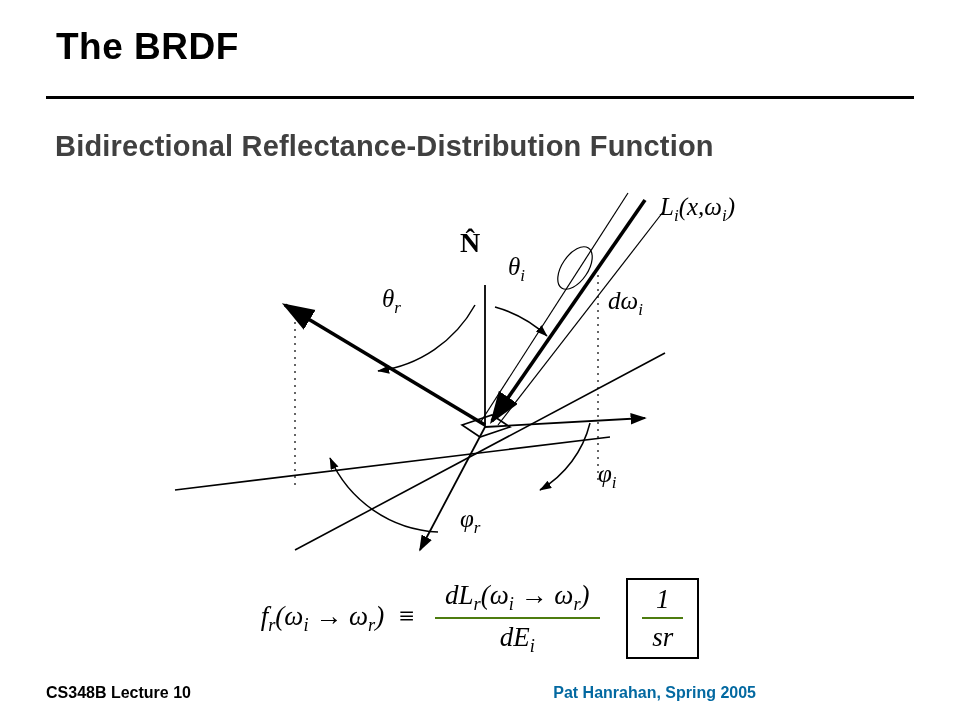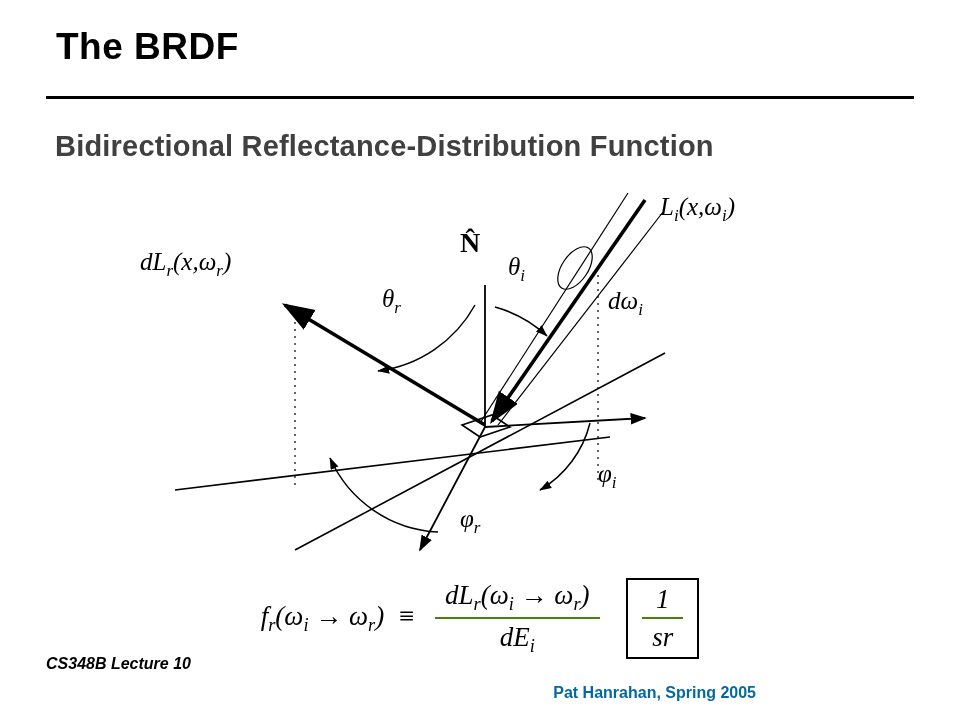--- a/index.html
+++ b/index.html
@@ -43,25 +43,24 @@
     left: 55px;
     top: 130px;
     font-size: 29px;
     font-weight: bold;
     letter-spacing: 0.2px;
     color: #404040;
   }
   .footer-left {
     position: absolute;
     left: 46px;
-    top: 655px;
+    top: 684px;
     font-size: 16px;
     font-weight: bold;
     color: #000;
-    font-style: italic;
   }
   .footer-right {
     position: absolute;
     right: 44px;
     top: 684px;
     font-size: 16px;
     font-weight: bold;
     color: #0369a1;
   }
   .figure {
@@ -183,23 +182,20 @@
 
       <line x1="175" y1="133" x2="175" y2="310" stroke="#000" stroke-width="1.2" stroke-dasharray="2,5"></line>
       <line x1="478" y1="100" x2="478" y2="305" stroke="#000" stroke-width="1.2" stroke-dasharray="2,5"></line>
 
       <polygon points="342,250 372,240 390,252 360,262" fill="none" stroke="#000" stroke-width="1.6"></polygon>
     </svg>
 
     
     <div class="lbl" style="left:540px; top:18px;">
       <span class="math">L<span class="sub">i</span>(x,ω<span class="sub">i</span>)</span>
-    </div>
-    <div class="lbl" style="left:20px; top:73px;">
-      <span class="math">dL<span class="sub">r</span>(x,ω<span class="sub">r</span>)</span>
     </div>
     <div class="lbl" style="left:340px; top:52px; font-size:28px;">
       <span class="up" style="font-style:normal; font-weight:bold; font-family:'Liberation Serif', serif;">N̂</span>
     </div>
     <div class="lbl" style="left:388px; top:78px;">
       <span class="math">θ<span class="sub">i</span></span>
     </div>
     <div class="lbl" style="left:262px; top:110px;">
       <span class="math">θ<span class="sub">r</span></span>
     </div>

